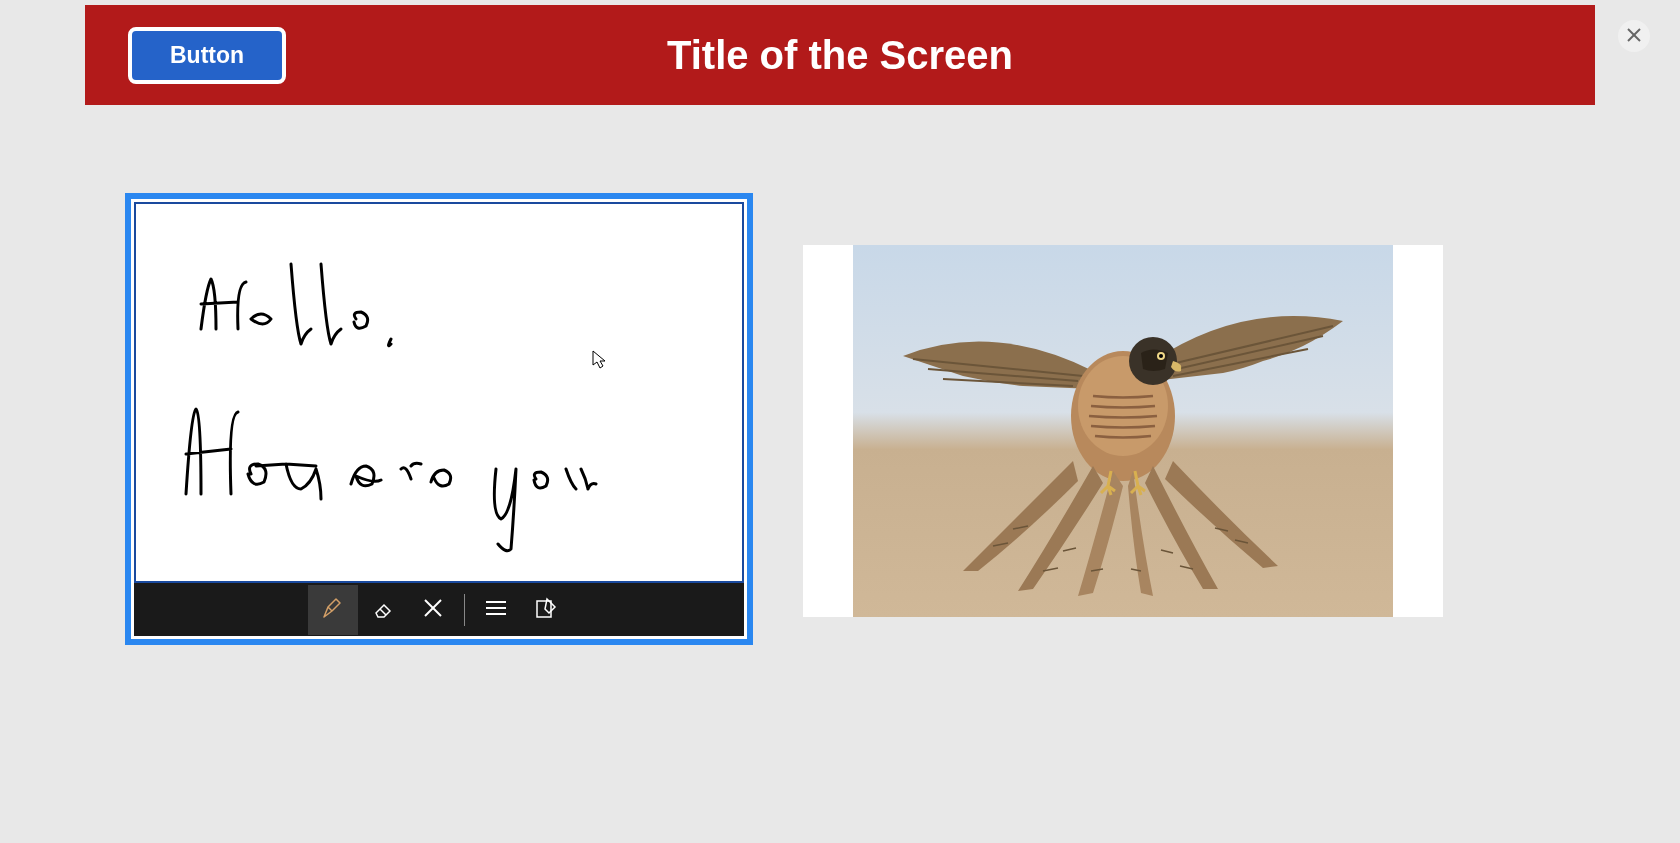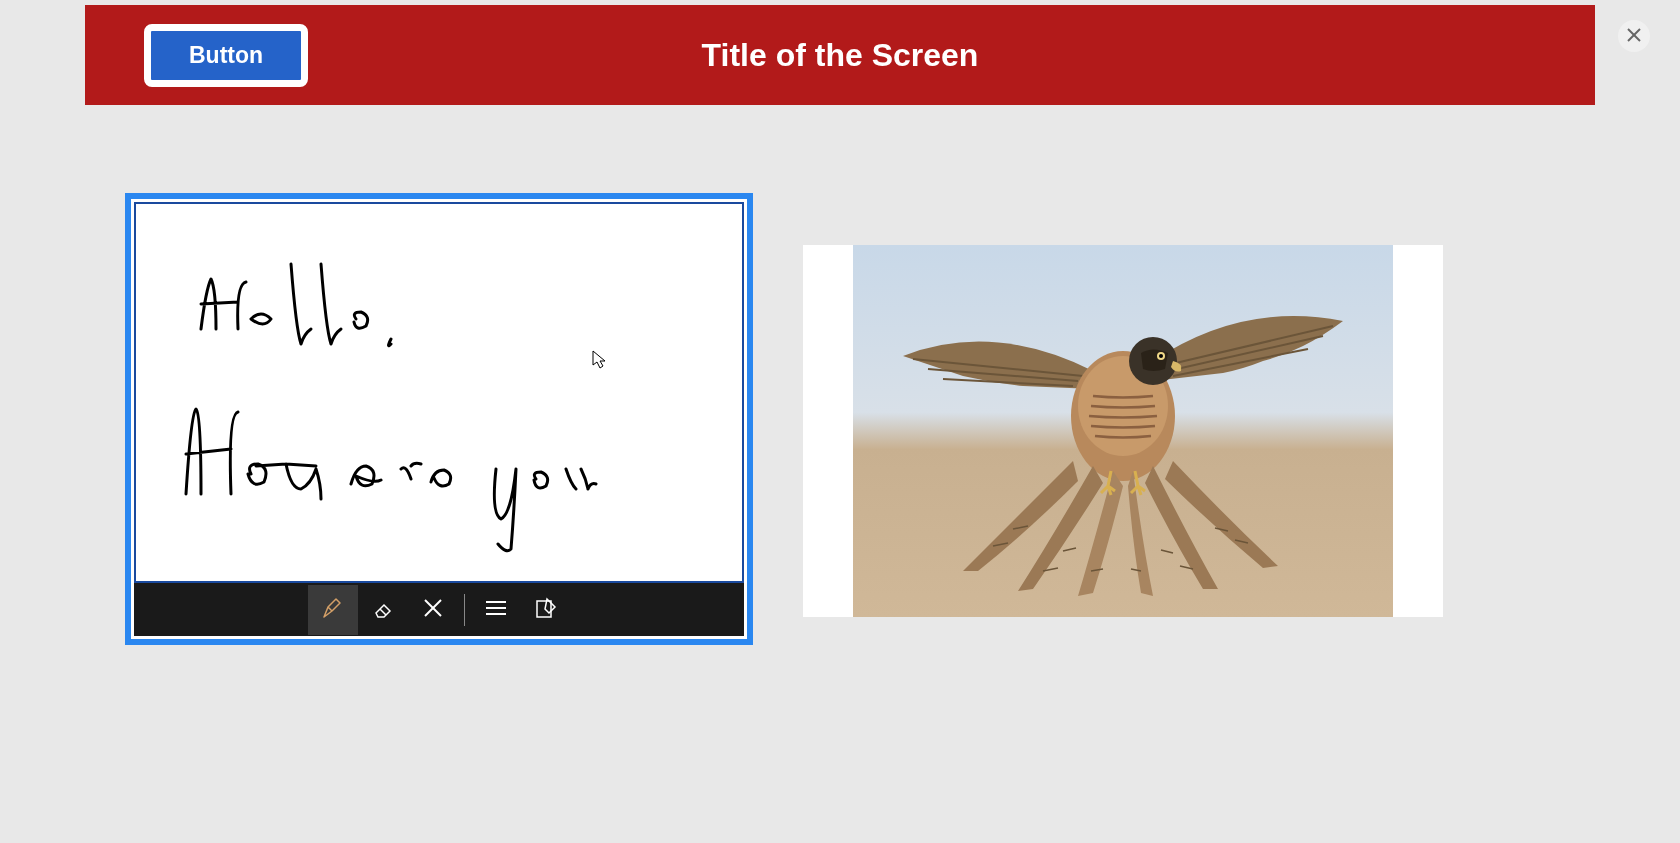--- a/index.html
+++ b/index.html
@@ -21,34 +21,34 @@
     .header {
       background: #b21a1a;
       height: 100px;
       position: relative;
       display: flex;
       align-items: center;
     }
     .header-button {
       background: #2563c9;
       color: #fff;
-      border: 7px solid #ffffff;
+      border: 4px solid #ffffff;
       border-radius: 8px;
       font-size: 23px;
       font-weight: 600;
       padding: 11px 38px;
-      margin-left: 59px;
+      margin-left: 43px;
       cursor: pointer;
     }
     .header-title {
       position: absolute;
       left: 50%;
       transform: translateX(-50%);
       color: #fff;
-      font-size: 32px;
+      font-size: 40px;
       font-weight: 700;
       white-space: nowrap;
     }
     .content {
       display: flex;
       padding: 88px 40px 0 40px;
       gap: 50px;
     }
     .left-panel {
       flex: 0 0 628px;

